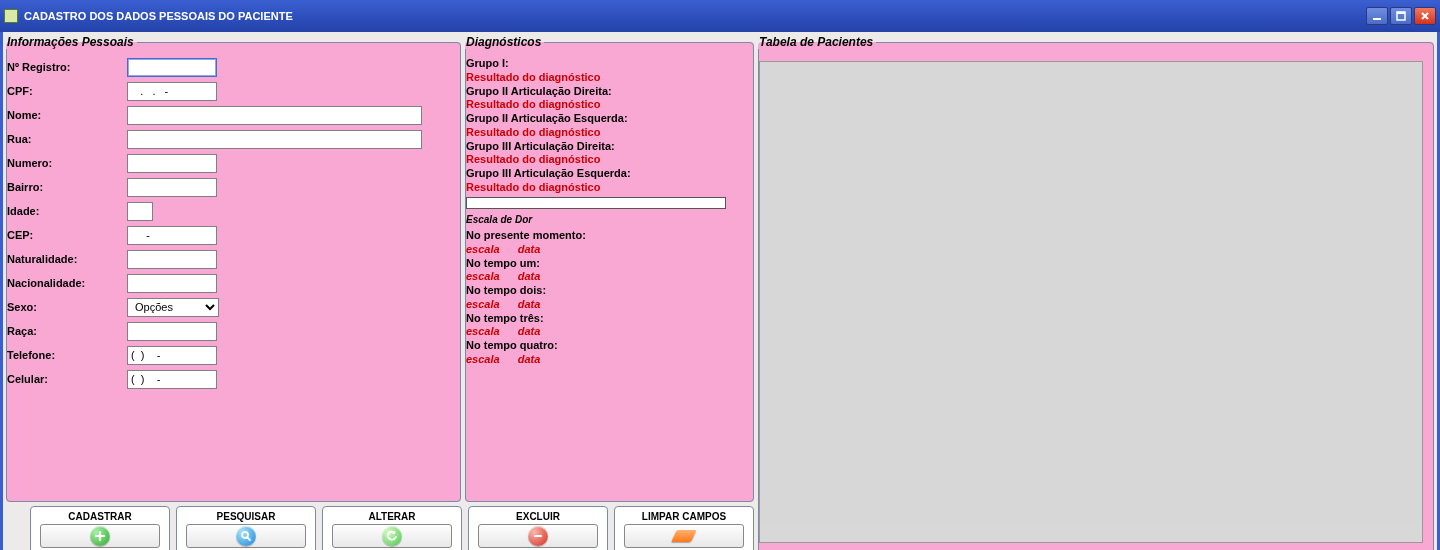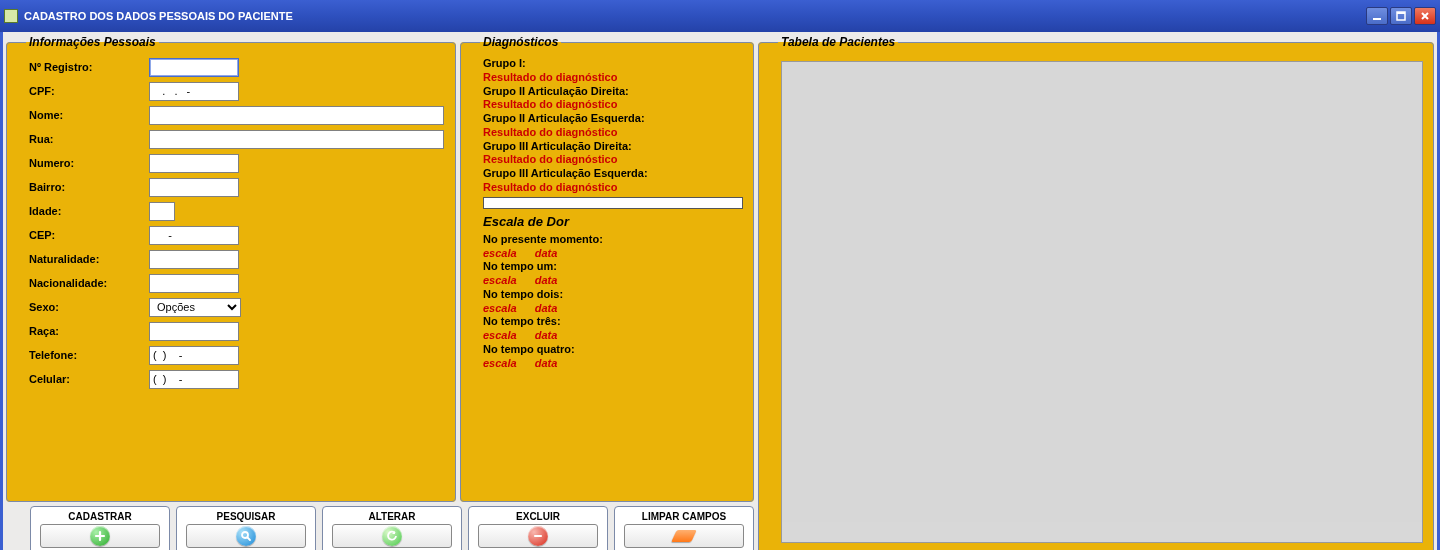--- a/index.html
+++ b/index.html
@@ -61,22 +61,22 @@
   }
   .top-panels {
     display: flex;
     gap: 4px;
     flex: 1;
     min-height: 0;
   }
   fieldset.panel {
     border: 1px solid #7c8aa8;
     border-radius: 4px;
-    background: #eab308;
-    padding: 8px 10px 10px 22px;
+    background: #f9a8d4;
+    padding: 8px 10px 10px 0;
     position: relative;
   }
   fieldset.panel > legend {
     font-weight: bold;
     font-style: italic;
     font-size: 12px;
     padding: 0 3px;
     margin-left: -3px;
   }
   .panel.info { width: 455px; }
@@ -104,21 +104,21 @@
   .form-row input.focused { border: 1px solid #4a6cc8; box-shadow: inset 0 0 0 1px #8fa8e8; }
   .inline-label { font-weight: bold; margin: 0 6px 0 18px; }
   select { appearance: auto; }
 
   .diag-content { font-size: 11px; line-height: 1.25; }
   .diag-content .lbl { font-weight: bold; }
   .diag-content .res { color: #cc0000; font-weight: bold; }
   .diag-content .esc { color: #cc0000; font-style: italic; font-weight: bold; }
   .diag-content .escsep { display:inline-block; width:18px; }
   .diag-content .sec-title {
-    font-weight: bold; font-style: italic; font-size: 13px;
+    font-weight: bold; font-style: italic; font-size: 10px;
     margin: 5px 0 3px 0;
   }
   .progress {
     width: 260px; height: 12px;
     border: 1px solid #555;
     background: #fff;
     margin: 2px 0 4px 0;
   }
 
   .button-row {

